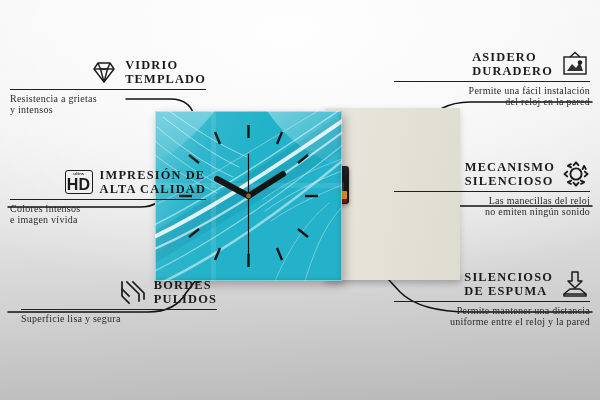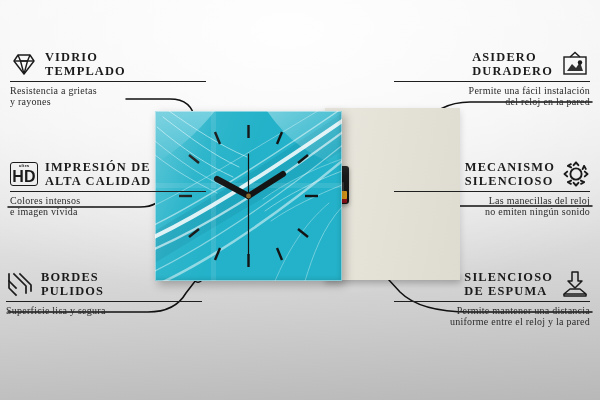--- a/index.html
+++ b/index.html
@@ -79,21 +79,21 @@
   }
   .clock-edge{
     position:absolute;left:0;top:0;width:187px;height:170px;
     box-shadow:inset 0 0 0 1px rgba(255,255,255,0.45), inset -2px -2px 4px rgba(0,0,0,0.12);
     pointer-events:none;
   }
 
   
   .feature{position:absolute;width:196px;}
   .feature .hdr{display:flex;align-items:center;gap:7px;}
-  .feature.left .hdr{justify-content:flex-start;}
+  .feature.left .hdr{justify-content:flex-end;margin-top:8px;}
   .feature.right .hdr{justify-content:flex-end;}
   .ttl{
     font-family:"Liberation Serif",serif;
     font-weight:bold;font-size:12.4px;line-height:14.2px;
     color:#1b1b1b;letter-spacing:1.15px;
   }
   .feature.right .ttl{text-align:left;}
   .rule{height:1px;background:#1f1f1f;margin:3px 0 4px 0;}
   .desc{
     font-family:"Liberation Serif",serif;
@@ -244,40 +244,40 @@
           <path d="M10.5,10 L17.5,10"></path>
         </g>
       </svg>
       <div>
         <div class="ttl">VIDRIO</div>
         <div class="ttl">TEMPLADO</div>
       </div>
     </div>
     <div class="rule"></div>
     <div class="desc">Resistencia a grietas</div>
-    <div class="desc">y rayones</div>
+    <div class="desc">y intensos</div>
   </div>
 
   <div class="feature left" style="left:10px;top:160px;">
     <div class="hdr">
       <div class="hdbox icon">
         <span class="u">ultra</span>
         <span class="h">HD</span>
       </div>
       <div>
         <div class="ttl">IMPRESIÓN DE</div>
         <div class="ttl">ALTA CALIDAD</div>
       </div>
     </div>
     <div class="rule"></div>
     <div class="desc">Colores intensos</div>
     <div class="desc">e imagen vívida</div>
   </div>
 
-  <div class="feature left" style="left:6px;top:270px;">
+  <div class="feature left" style="left:21px;top:270px;">
     <div class="hdr">
       <svg class="icon" width="28" height="26" viewBox="0 0 28 26">
         <g stroke="#1b1b1b" stroke-width="1.7" fill="none" stroke-linecap="square">
           <path d="M3,3 L3,10 L10,17"></path>
           <path d="M3,10 L3,17 L10,24"></path>
           <path d="M8,3 L20,15 L20,22"></path>
           <path d="M14,3 L25,14 L25,20"></path>
         </g>
       </svg>
       <div>

